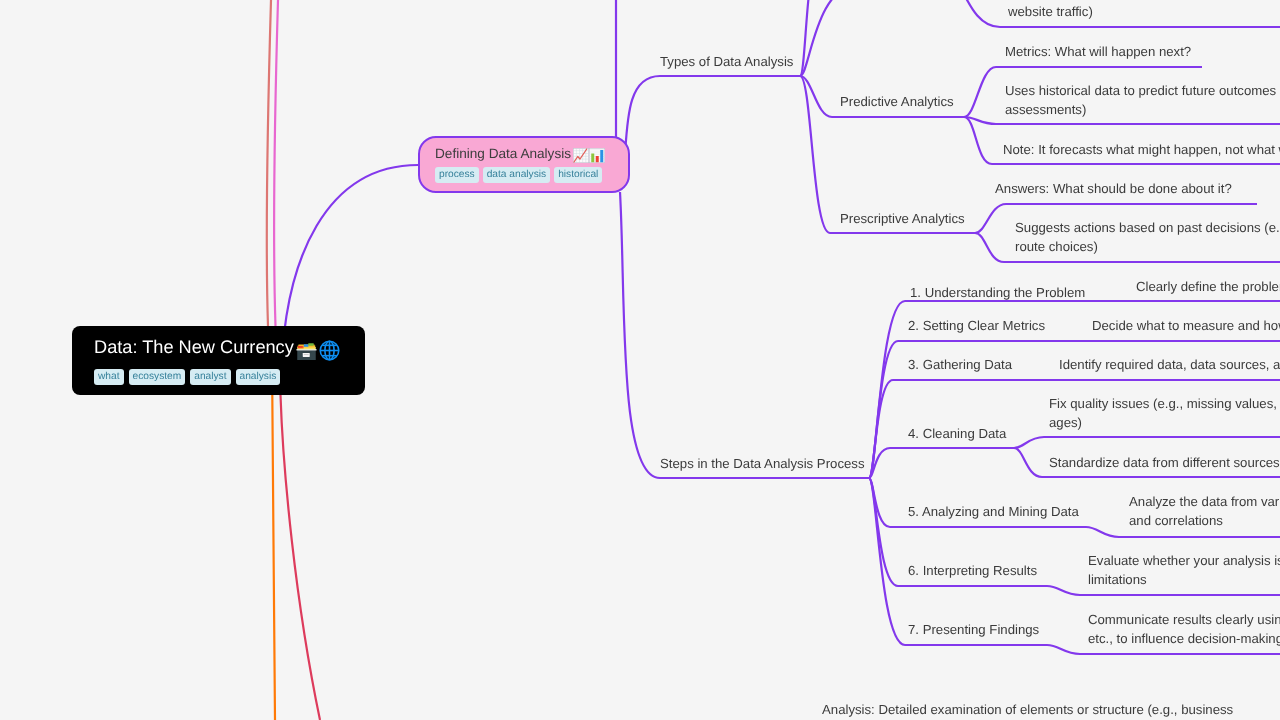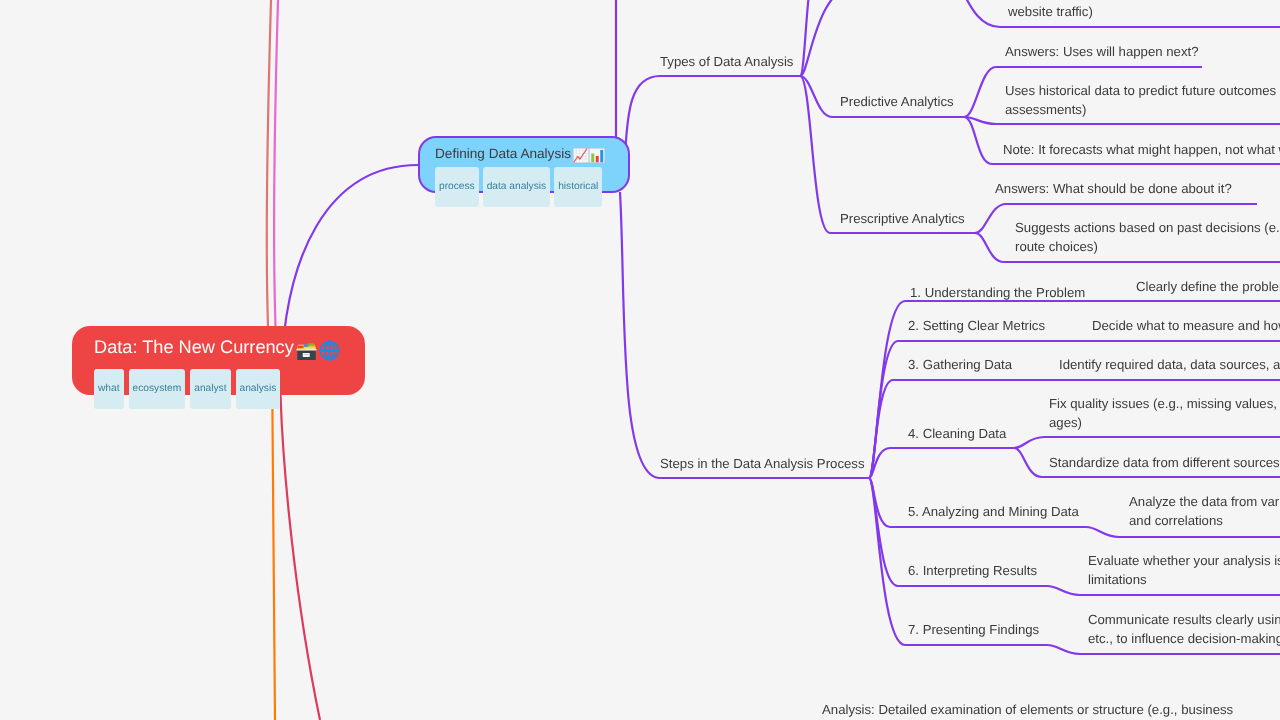--- a/index.html
+++ b/index.html
@@ -11,38 +11,38 @@
     position:relative;
     -webkit-font-smoothing:antialiased;
     text-rendering:geometricPrecision;
   }
   #stage { position:absolute; left:0; top:0; width:1280px; height:720px; overflow:hidden; }
   svg#links { position:absolute; left:0; top:0; width:1280px; height:720px; display:block; }
   svg#links path { fill:none; stroke-linecap:butt; stroke-linejoin:round; }
 
   .root-node {
     position:absolute; left:72px; top:326px; width:293px; height:69px;
-    background:#ef4444; border-radius:18px;
+    background:#000000; border-radius:8px;
   }
   .root-title {
     position:absolute; left:22px; top:8px;
     font-size:18.2px; color:#ffffff; line-height:26px;
     white-space:nowrap; display:flex; align-items:flex-end; gap:0px;
   }
   .root-title .ico { margin-bottom:-8px; margin-left:2px; }
   .root-tags { position:absolute; left:22px; top:43px; display:flex; gap:5px; }
   .tag {
     background:#d6ecf3; color:#36809a; font-size:10.2px; line-height:16px;
-    padding:12px 4px; border-radius:3px; white-space:nowrap;
+    padding:0px 4px; border-radius:3px; white-space:nowrap;
     font-family:"Liberation Sans", sans-serif;
   }
 
   .branch-node {
     position:absolute; left:418px; top:136px; width:211.5px; height:57px;
-    background:#7dd3fc; border:2.2px solid #8338ec; border-radius:18px;
+    background:#f9a8d4; border:2.2px solid #8338ec; border-radius:18px;
   }
   .branch-title {
     position:absolute; left:15px; top:5px;
     font-size:13.6px; color:#3d3d3d; line-height:21px; white-space:nowrap;
     display:flex; align-items:flex-end; gap:2px;
   }
   .branch-title .ico { margin-bottom:-5px; }
   .branch-title .ico + .ico { margin-left:-2px; }
   .branch-tags { position:absolute; left:15px; top:29px; display:flex; gap:4px; }
 
@@ -168,21 +168,21 @@
     <span class="tag">data analysis</span>
     <span class="tag">historical</span>
   </div>
 </div>
 
 <div class="lbl" style="left:660px;top:52px">Types of Data Analysis</div>
 <div class="lbl" style="left:840px;top:92px">Predictive Analytics</div>
 <div class="lbl" style="left:840px;top:209px">Prescriptive Analytics</div>
 <div class="lbl w" style="left:1008px;top:-17.5px">Uses past data to explain what happened (e.g., analyzing a drop in
 website traffic)</div>
-<div class="lbl" style="left:1005px;top:42px">Answers: Uses will happen next?</div>
+<div class="lbl" style="left:1005px;top:42px">Metrics: What will happen next?</div>
 <div class="lbl w" style="left:1005px;top:81px">Uses historical data to predict future outcomes (e.g., weather forecasts, risk
 assessments)</div>
 <div class="lbl" style="left:1003px;top:140px">Note: It forecasts what might happen, not what will happen</div>
 <div class="lbl" style="left:995px;top:179px">Answers: What should be done about it?</div>
 <div class="lbl w" style="left:1015px;top:218px">Suggests actions based on past decisions (e.g., Google Maps suggesting optimal
 route choices)</div>
 
 <div class="lbl" style="left:660px;top:454px">Steps in the Data Analysis Process</div>
 
 <div class="lbl" style="left:910px;top:283px">1. Understanding the Problem</div>

